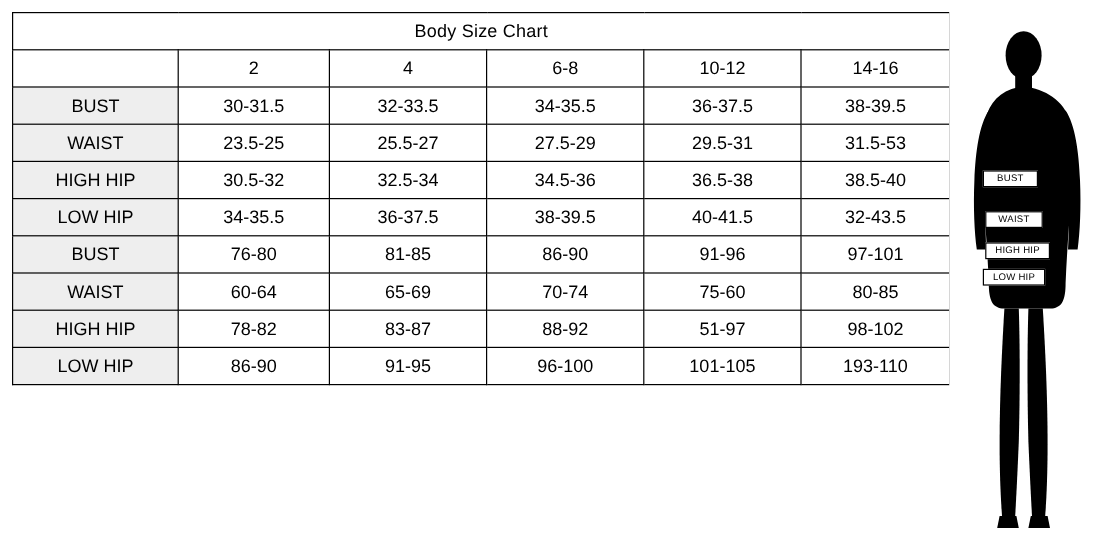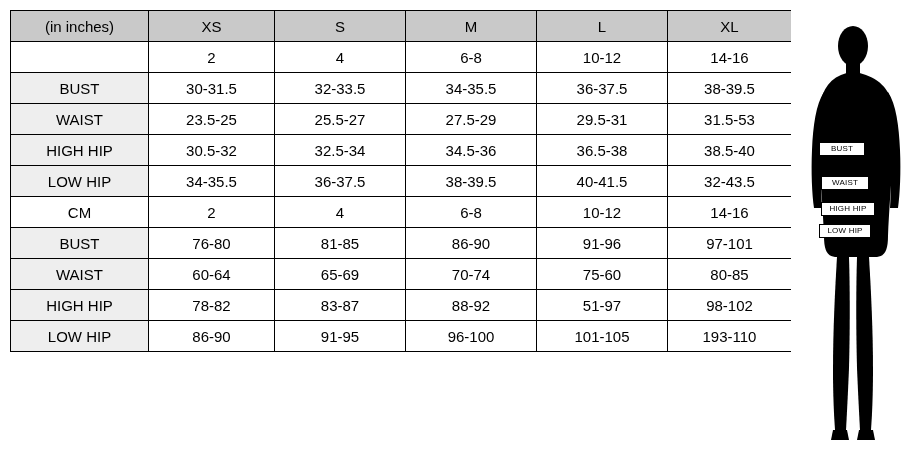--- a/index.html
+++ b/index.html
@@ -110,29 +110,24 @@
     <table class="size-chart">
       <colgroup>
         <col class="c0">
           <col class="c1">
           <col class="c2">
           <col class="c3">
           <col class="c4">
           <col class="c5">
       </colgroup>
       <tbody>
-
-        <tr>
-          <td class="hdr">(in inches)</td>
-          <td class="hdr">XS</td>
-          <td class="hdr">S</td>
-          <td class="hdr">M</td>
-          <td class="hdr">L</td>
-          <td class="hdr">XL</td>
-        </tr>
+        <tr>
+          <td class="title-cell" colspan="6">Body Size Chart</td>
+        </tr>
+
 
         <tr>
           <td class="plain"></td>
           <td class="plain">2</td>
           <td class="plain">4</td>
           <td class="plain">6-8</td>
           <td class="plain">10-12</td>
           <td class="plain">14-16</td>
         </tr>
 
@@ -166,28 +161,20 @@
         <tr>
           <td class="rowlabel">LOW HIP</td>
           <td class="plain">34-35.5</td>
           <td class="plain">36-37.5</td>
           <td class="plain">38-39.5</td>
           <td class="plain">40-41.5</td>
           <td class="plain">32-43.5</td>
         </tr>
 
 
-        <tr>
-          <td class="plain">CM</td>
-          <td class="plain">2</td>
-          <td class="plain">4</td>
-          <td class="plain">6-8</td>
-          <td class="plain">10-12</td>
-          <td class="plain">14-16</td>
-        </tr>
 
         <tr>
           <td class="rowlabel">BUST</td>
           <td class="plain">76-80</td>
           <td class="plain">81-85</td>
           <td class="plain">86-90</td>
           <td class="plain">91-96</td>
           <td class="plain">97-101</td>
         </tr>
 

